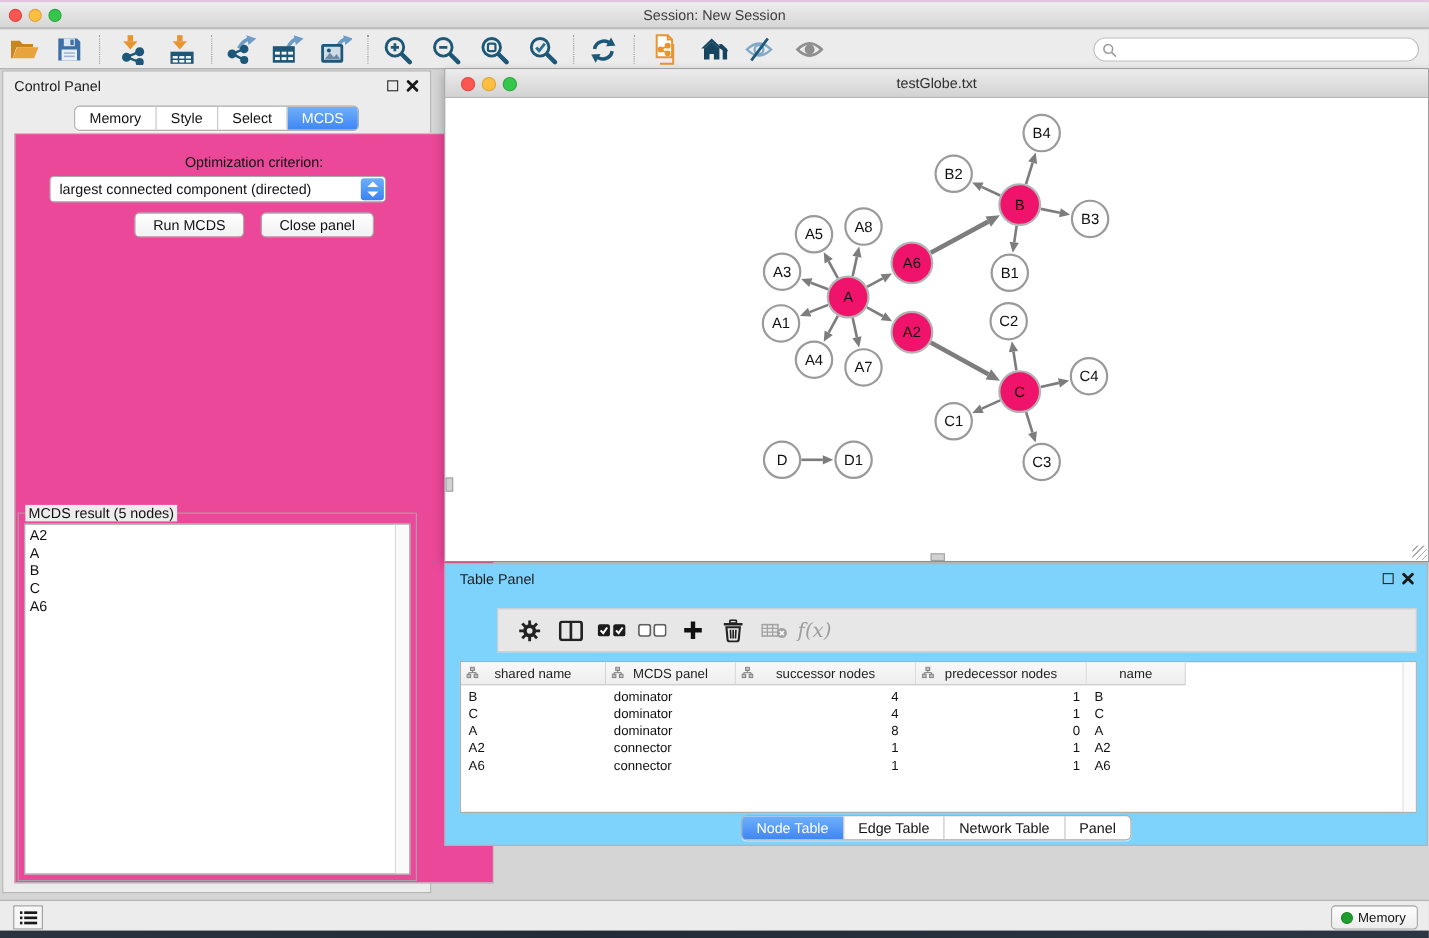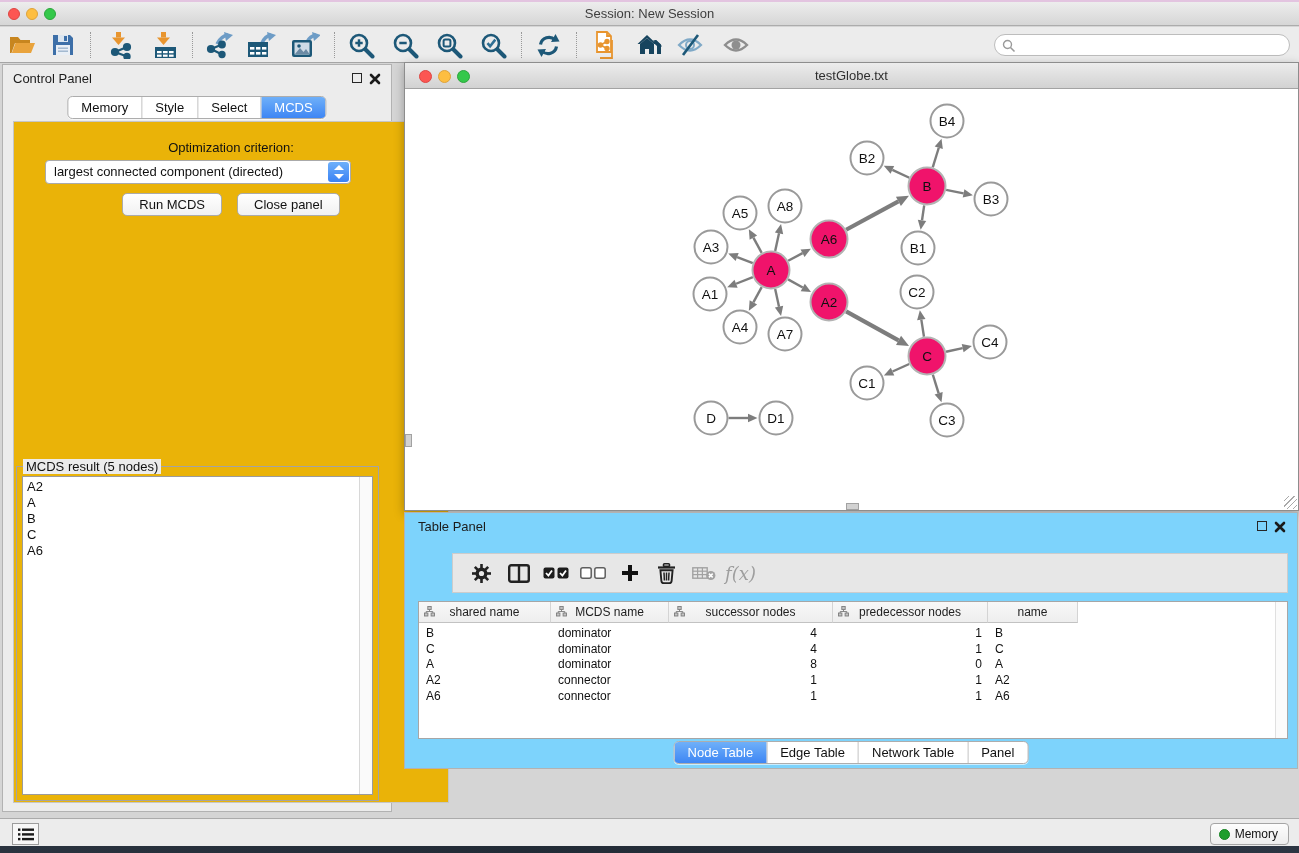--- a/index.html
+++ b/index.html
@@ -37,21 +37,21 @@
   .close-ic { position:absolute; top:6px; width:12px; height:13px; }
 
   .segctl { position:absolute; display:inline-flex; height:23px; border:1px solid #adadad;
     border-radius:5px; background:#fff; overflow:hidden; box-shadow:0 1px 0 rgba(255,255,255,.6); }
   .seg { font-size:13px; line-height:21px; padding:0 13px; color:#111; border-left:1px solid #c3c3c3; white-space:nowrap; }
   .seg:first-child { border-left:none; }
   .seg-active { background:linear-gradient(#6fb0f9,#3e86f4); color:#fff; }
 
   .cp-tabs { left:50%; transform:translateX(-50%); top:31px; }
   .cp-box { position:absolute; left:10px; top:56px; width:436px; height:682px;
-    border:1px solid #c6c6c6; background:#eab308; }
+    border:1px solid #c6c6c6; background:#ec4899; }
   .opt-label { position:absolute; left:0; right:0; top:18px; text-align:center; font-size:13px; color:#111; }
   .combo { position:absolute; left:31px; top:38px; width:306px; height:24px; background:#fff;
     border:1px solid #aaa; border-radius:4px; }
   .combo-text { position:absolute; left:8px; top:0; line-height:22px; font-size:13px; color:#111; white-space:nowrap; }
   .combo-btn { position:absolute; right:1px; top:1px; width:21px; height:20px; border-radius:3px;
     background:linear-gradient(#6eb0fa,#3a82f4); }
   .combo-btn .up, .combo-btn .dn { position:absolute; left:5.5px; width:0; height:0;
     border-left:5px solid transparent; border-right:5px solid transparent; }
   .combo-btn .up { top:3px;  border-bottom:5px solid #fff; }
   .combo-btn .dn { bottom:3px; border-top:5px solid #fff; }
@@ -568,21 +568,21 @@
               </svg></span>
             <span>shared name</span>
           </div>
           <div class="th" style="width: 118px;">
             <span class="th-icon"><svg width="11" height="11" viewBox="0 0 11 11">
                 <rect x="3.8" y="0.5" width="3.4" height="3" fill="#c2c2c2" stroke="#7d7d7d" stroke-width="0.9"></rect>
                 <path d="M5.5 3.5v2M2.2 7V5.5h6.6V7" fill="none" stroke="#7d7d7d" stroke-width="0.9"></path>
                 <rect x="0.5" y="7" width="3.4" height="3" fill="#c2c2c2" stroke="#7d7d7d" stroke-width="0.9"></rect>
                 <rect x="7.1" y="7" width="3.4" height="3" fill="#c2c2c2" stroke="#7d7d7d" stroke-width="0.9"></rect>
               </svg></span>
-            <span>MCDS name</span>
+            <span>MCDS panel</span>
           </div>
           <div class="th" style="width: 164px;">
             <span class="th-icon"><svg width="11" height="11" viewBox="0 0 11 11">
                 <rect x="3.8" y="0.5" width="3.4" height="3" fill="#c2c2c2" stroke="#7d7d7d" stroke-width="0.9"></rect>
                 <path d="M5.5 3.5v2M2.2 7V5.5h6.6V7" fill="none" stroke="#7d7d7d" stroke-width="0.9"></path>
                 <rect x="0.5" y="7" width="3.4" height="3" fill="#c2c2c2" stroke="#7d7d7d" stroke-width="0.9"></rect>
                 <rect x="7.1" y="7" width="3.4" height="3" fill="#c2c2c2" stroke="#7d7d7d" stroke-width="0.9"></rect>
               </svg></span>
             <span>successor nodes</span>
           </div>

